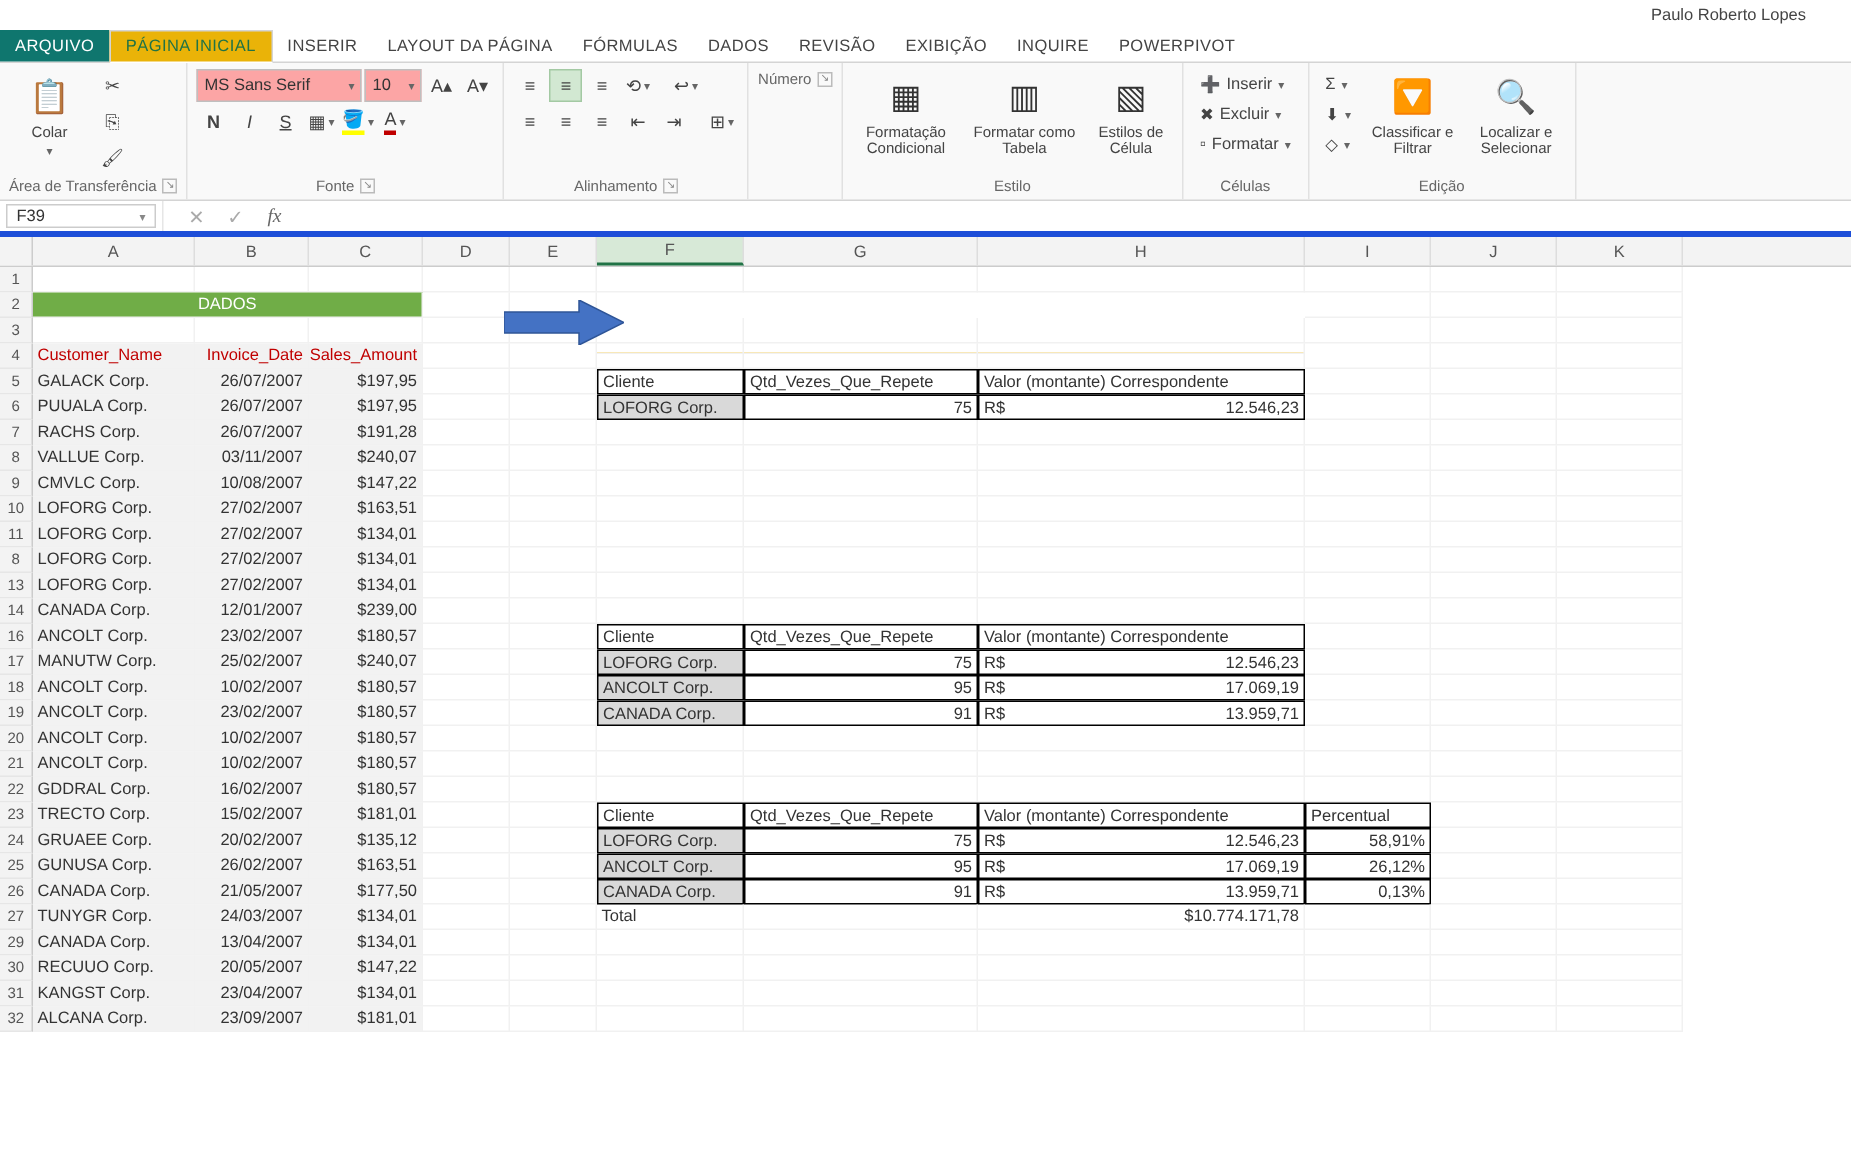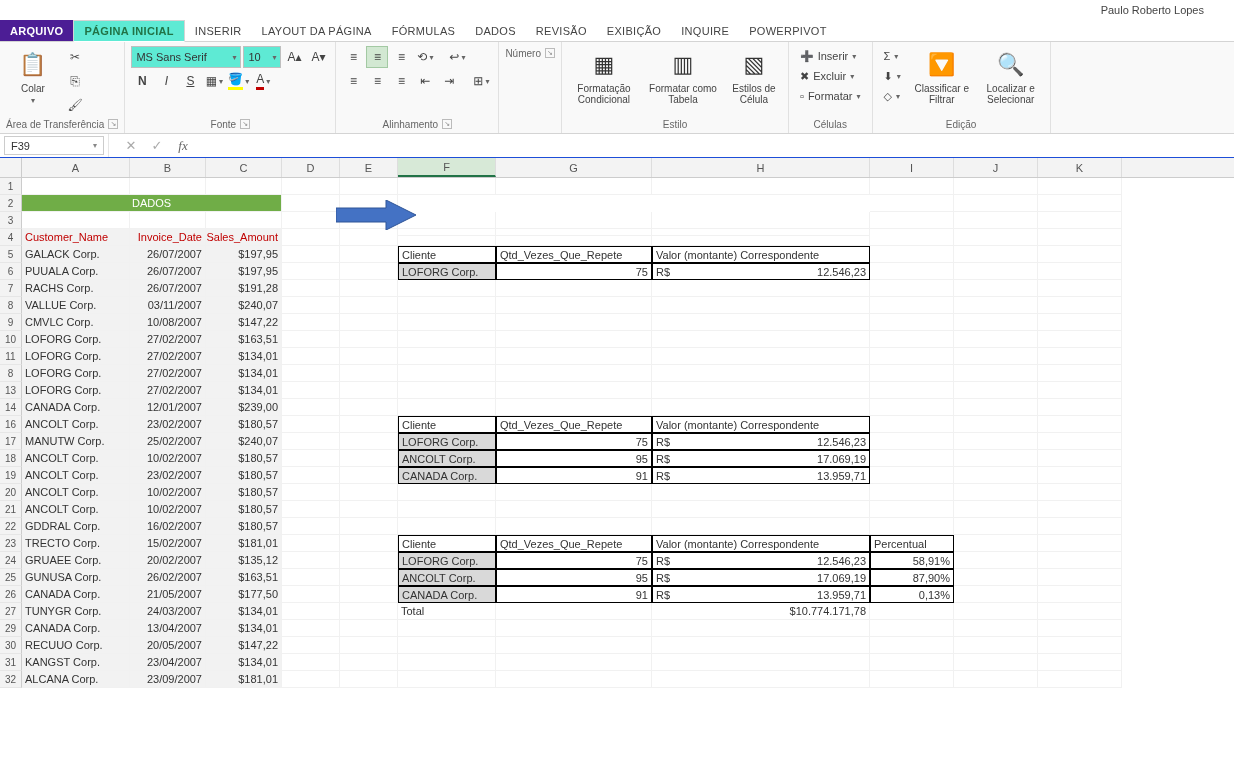--- a/index.html
+++ b/index.html
@@ -5,46 +5,46 @@
   html, body { margin:0; padding:0; font-family:"Segoe UI",-apple-system,sans-serif; font-size:12px; color:#333; background:#fff; }
   * { box-sizing:border-box; }
 
   
   .title-bar { height:20px; background:#fff; display:flex; align-items:center; }
   .title-bar .user { margin-left:auto; margin-right:30px; font-size:11px; color:#444; }
 
   
   .ribbon-tabs { height:22px; display:flex; align-items:stretch; background:#fff; border-bottom:1px solid #d4d4d4; }
   .ribbon-tab { padding:0 10px; display:flex; align-items:center; font-size:11px; color:#444; cursor:pointer; text-transform:uppercase; letter-spacing:.3px; }
-  .ribbon-tab.file { background:#4c1d95; color:#fff; font-weight:700; }
-  .ribbon-tab.active { background:#5eead4; color:#217346; border:1px solid #d4d4d4; border-bottom:1px solid #fff; margin-bottom:-1px; font-weight:700; }
+  .ribbon-tab.file { background:#0f766e; color:#fff; font-weight:400; }
+  .ribbon-tab.active { background:#eab308; color:#217346; border:1px solid #d4d4d4; border-bottom:1px solid #fff; margin-bottom:-1px; font-weight:400; }
 
   
   .ribbon { height:92px; display:flex; background:#f9f9f9; border-bottom:1px solid #d4d4d4; }
   .ribbon-group { border-right:1px solid #e1e1e1; padding:4px 6px 0 6px; display:flex; flex-direction:column; position:relative; }
   .ribbon-group-body { flex:1; display:flex; align-items:flex-start; gap:4px; }
   .ribbon-group-label { height:16px; font-size:10px; color:#666; text-align:center; display:flex; align-items:center; justify-content:center; gap:4px; padding-bottom:2px; }
   .ribbon-group-label .dlg-launcher { width:10px; height:10px; border:1px solid #bbb; font-size:7px; line-height:8px; color:#888; cursor:pointer; }
   .vstack { display:flex; flex-direction:column; gap:2px; }
   .hstack { display:flex; flex-direction:row; gap:2px; align-items:center; }
   .rbtn { min-width:22px; height:22px; border:1px solid transparent; display:flex; align-items:center; justify-content:center; cursor:pointer; color:#444; background:transparent; font-size:12px; }
   .rbtn.drop::after { content:"▾"; font-size:8px; margin-left:2px; color:#666; }
   .big-btn { width:54px; height:68px; display:flex; flex-direction:column; align-items:center; justify-content:flex-start; gap:2px; cursor:pointer; padding-top:2px; border:1px solid transparent; }
   .big-btn .ico { width:32px; height:32px; display:flex; align-items:center; justify-content:center; font-size:22px; }
   .big-btn .lbl { font-size:10px; color:#444; text-align:center; line-height:11px; }
-  .combo { height:22px; border:1px solid #bfbfbf; background:#5eead4; display:flex; align-items:center; padding:0 4px; font-size:11px; cursor:pointer; }
+  .combo { height:22px; border:1px solid #bfbfbf; background:#fca5a5; display:flex; align-items:center; padding:0 4px; font-size:11px; cursor:pointer; }
   .combo::after { content:"▾"; font-size:8px; margin-left:auto; color:#666; }
   .combo.font { width:110px; }
   .combo.size { width:38px; }
   .combo.numfmt { width:120px; }
   .cell-item { height:20px; display:flex; align-items:center; gap:4px; padding:0 4px; cursor:pointer; font-size:11px; color:#444; border:1px solid transparent; }
   .cell-item .drop { font-size:8px; color:#666; }
 
   
-  .formula-bar { height:24px; display:flex; align-items:stretch; border-bottom:1px solid #1d4ed8; background:#fff; }
+  .formula-bar { height:24px; display:flex; align-items:stretch; border-bottom:4px solid #1d4ed8; background:#fff; }
   .name-box { width:100px; border:1px solid #ccc; margin:2px 4px; display:flex; align-items:center; padding:0 6px; font-size:11px; background:#fff; }
   .name-box::after { content:"▾"; font-size:8px; margin-left:auto; color:#888; }
   .fb-btn { width:26px; display:flex; align-items:center; justify-content:center; color:#aaa; font-size:13px; cursor:pointer; }
   .fb-fx { font-style:italic; font-family:"Times New Roman",serif; color:#666; }
   .formula-input { flex:1; border:none; outline:none; padding:0 6px; font-size:11px; }
 
   
   .sheet-wrap { position:relative; overflow:hidden; height:calc(771px - 20px - 22px - 92px - 24px); }
   .col-headers { display:flex; height:20px; border-bottom:1px solid #ccc; background:#f3f3f3; }
   .corner { width:22px; border-right:1px solid #ccc; background:#f3f3f3; }
@@ -641,21 +641,21 @@
         <div class="cell c-B data-bg num">26/02/2007</div>
         <div class="cell c-C data-bg num">$163,51</div>
         <div class="cell c-D"></div>
         <div class="cell c-E"></div>
         <div class="cell c-F tbl-border tbl-gray">ANCOLT Corp.</div>
         <div class="cell c-G tbl-border num">95</div>
         <div class="cell c-H tbl-border" style="justify-content: space-between;">
           <span>R$</span>
           <span>17.069,19</span>
         </div>
-        <div class="cell c-I tbl-border num">87,90%</div>
+        <div class="cell c-I tbl-border num">26,12%</div>
         <div class="cell c-J"></div>
         <div class="cell c-K"></div>
       </div>
       <div class="row">
         <div class="row-h">26</div>
         <div class="cell c-A data-bg">CANADA Corp.</div>
         <div class="cell c-B data-bg num">21/05/2007</div>
         <div class="cell c-C data-bg num">$177,50</div>
         <div class="cell c-D"></div>
         <div class="cell c-E"></div>

